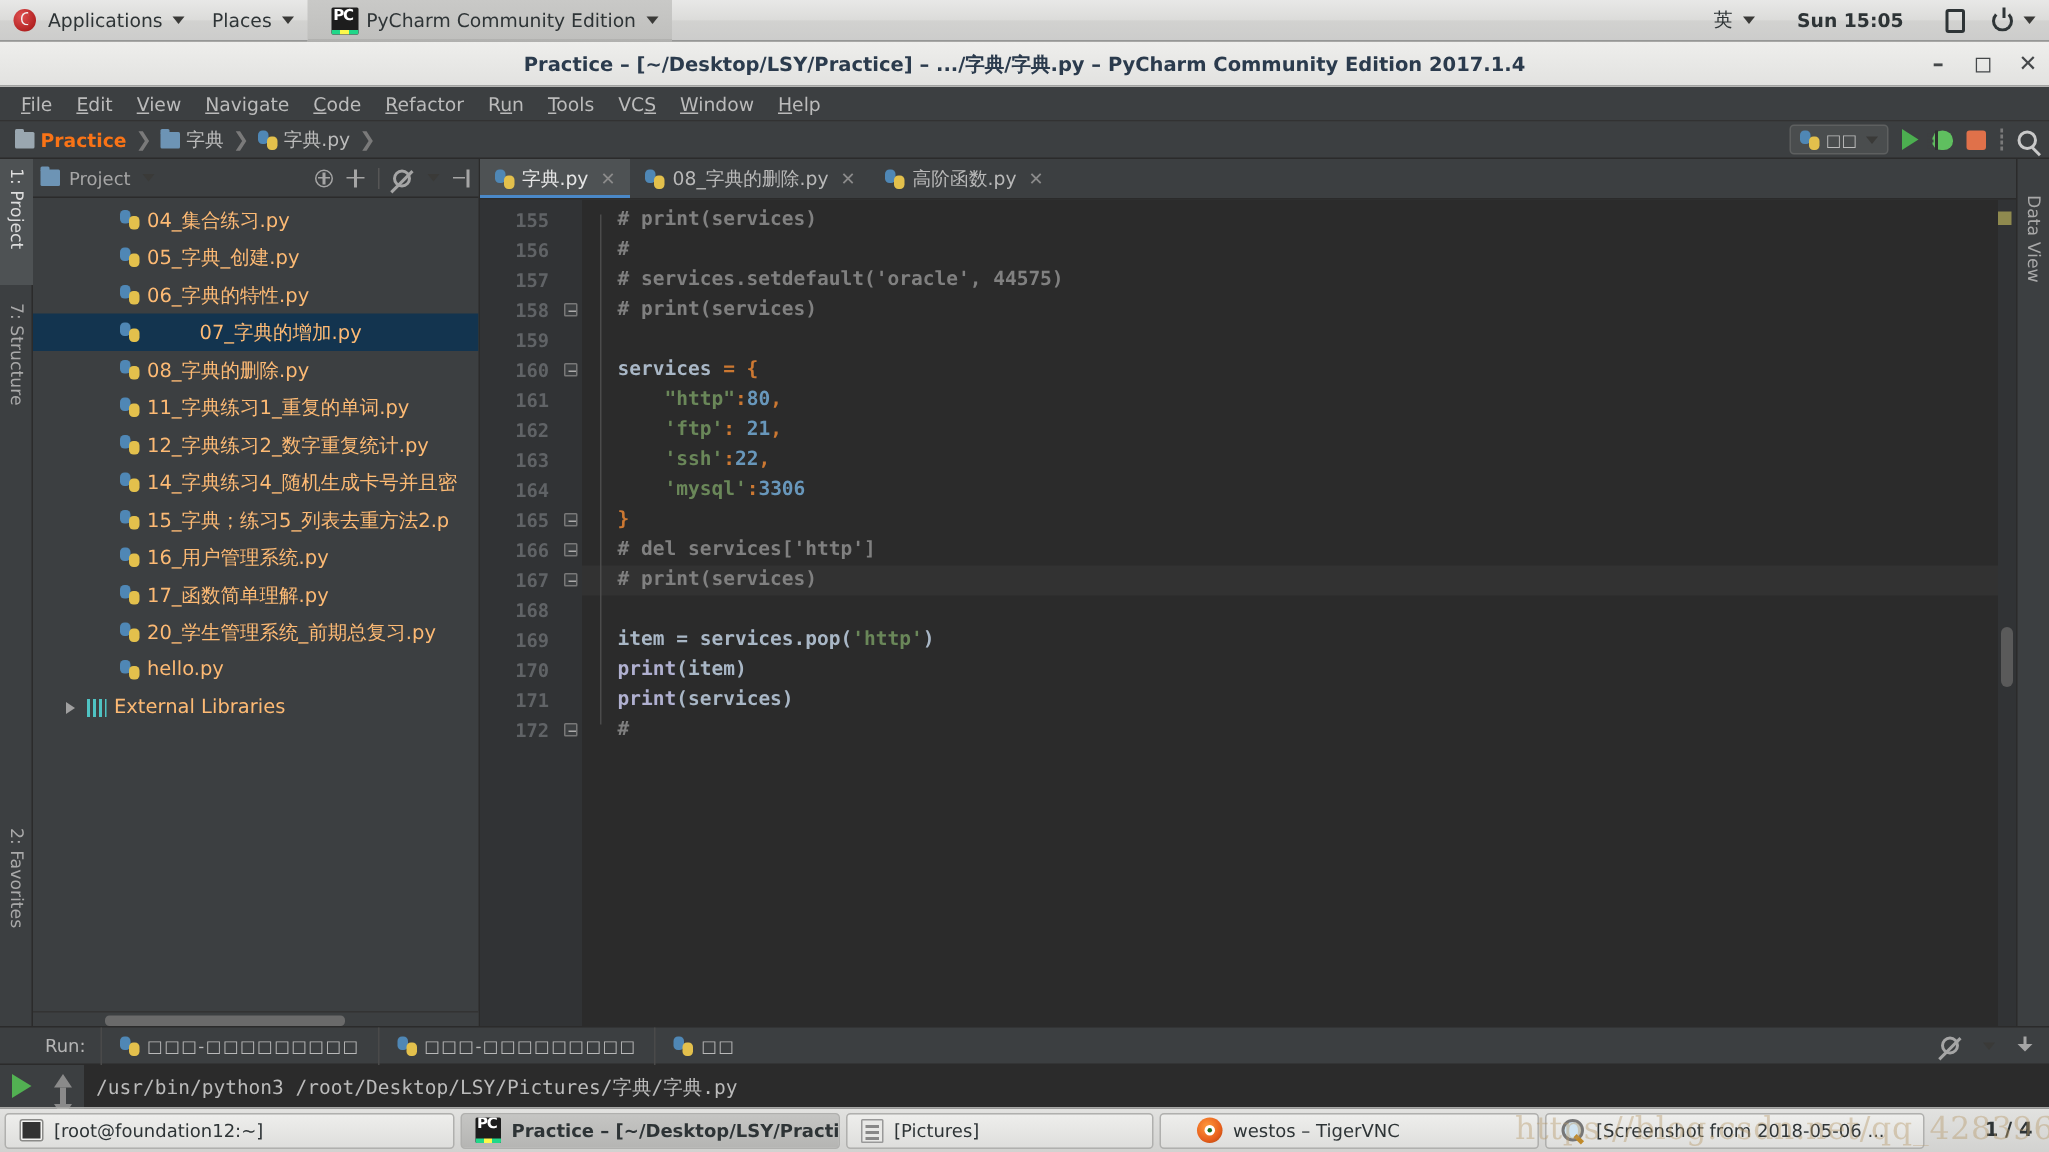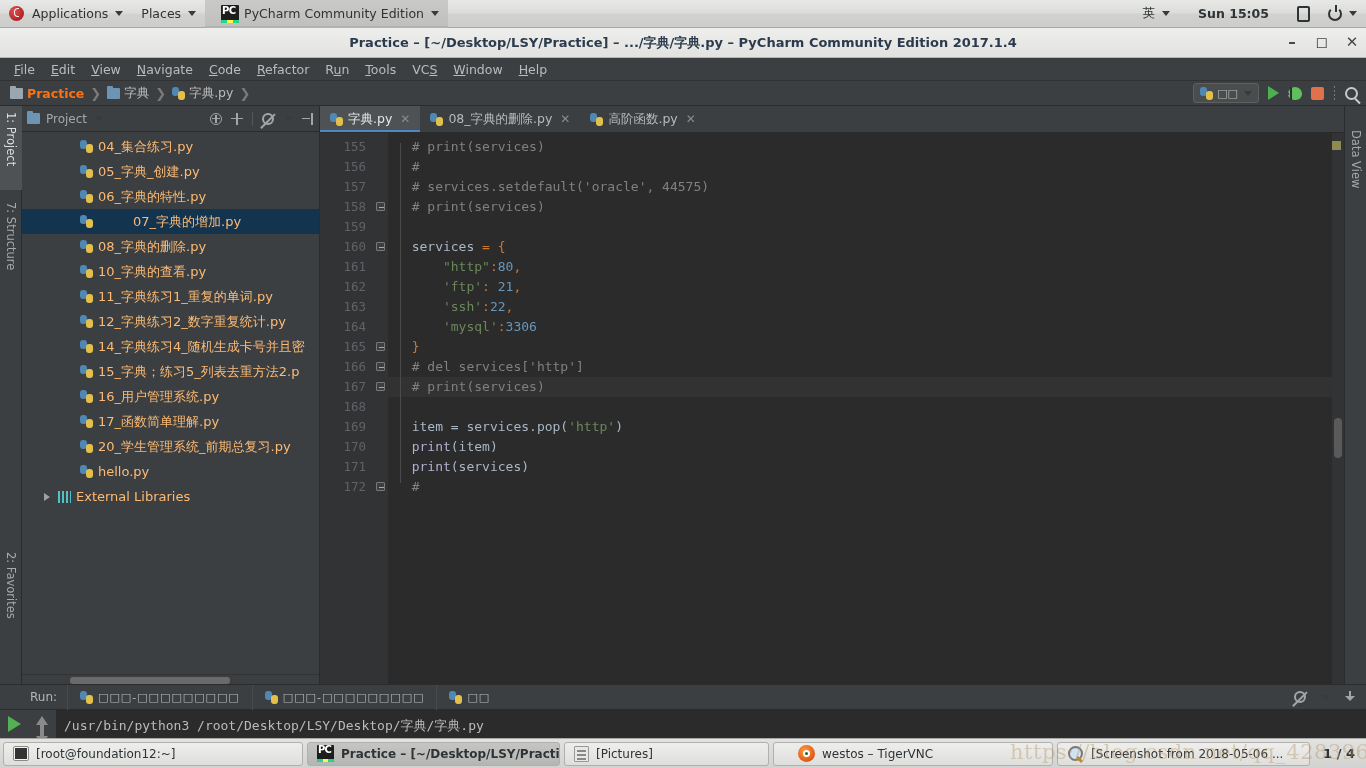--- a/index.html
+++ b/index.html
@@ -196,21 +196,21 @@
   
   .editor-col { flex: 1; display: flex; flex-direction: column; min-width: 0; }
   .tabbar { height: 27px; background: #3c3f41; display: flex; align-items: stretch; border-bottom: 1px solid #2b2b2b; }
   .etab {
     display: flex; align-items: center; gap: 5px; padding: 0 10px;
     font-size: 12.5px; color: #b9b9b9; position: relative; cursor: default;
   }
   .etab.active { background: #4e5254; color: #e6e6e6; box-shadow: inset 0 -2px 0 #4a88c7; }
   .etab .xclose { color: #8b8b8b; font-size: 12px; margin-left: 3px; }
 
-  .code-area { flex: 1; display: flex; background: #2b2b2b; position: relative; overflow: hidden; }
+  .code-area { flex: 1; display: flex; background: #2b2b2b; position: relative; overflow: hidden; font-weight: bold; }
   .gutter {
     width: 54px; background: #313335; color: #606366; text-align: right;
     font-family: "DejaVu Sans Mono", "Liberation Mono", monospace; font-size: 12.5px;
     padding-top: 4px; flex: none;
   }
   .gutter .ln { height: 20px; line-height: 20px; padding-right: 8px; }
   .fold-col { width: 14px; background: #313335; flex: none; padding-top: 4px; position: relative; }
   .fold-col .fl { height: 20px; position: relative; }
   .fold-mark {
     position:absolute; left:2px; top:5px; width:9px; height:9px;
@@ -286,21 +286,21 @@
   .tb-item {
     display:flex;align-items:center;gap:7px;height:24px;padding:0 9px;
     border:1px solid #b0b0ae; border-radius:3px;
     background: linear-gradient(180deg,#eeeeec 0%,#dededc 100%);
     white-space:nowrap; overflow:hidden;
   }
   .tb-item.active { background: linear-gradient(180deg,#c5c5c3 0%,#b5b5b3 100%); font-weight:600;}
   .tb-item.w1 { width: 300px; }
   .tb-item.w2 { width: 253px; }
   .tb-item.w3 { width: 205px; }
-  .tb-item.w4 { width: 280px; padding-left: 24px; }
+  .tb-item.w4 { width: 253px; padding-left: 24px; }
   .tb-item.w5 { width: 253px; }
   .tb-pager { margin-left:auto; padding-right:8px; font-weight:600; font-size:13px;}
   .ic-term-small {
     width:16px;height:15px;background:#f4f4f2;border:1px solid #8a8a88;border-radius:2px;position:relative;flex:none;
   }
   .ic-term-small::after{content:"";position:absolute;left:1px;top:1px;right:1px;bottom:1px;background:#333;}
   .ic-pc-small {
     width:17px;height:17px;background:#1d1d1d;position:relative;border-radius:1px;overflow:hidden;flex:none;
   }
   .ic-pc-small::before{content:"PC";position:absolute;left:1px;top:-1px;color:#fff;font-size:10px;font-weight:700;letter-spacing:-0.8px;}
@@ -457,24 +457,20 @@
               <span class="ic-py"></span>
               <span>06_字典的特性.py</span>
             </div>
           <div class="tree-row selected">
               <span class="ic-py"></span>
               <span>07_字典的增加.py</span>
             </div>
           <div class="tree-row">
               <span class="ic-py"></span>
               <span>08_字典的删除.py</span>
-            </div>
-          <div class="tree-row">
-              <span class="ic-py"></span>
-              <span>10_字典的查看.py</span>
             </div>
           <div class="tree-row">
               <span class="ic-py"></span>
               <span>11_字典练习1_重复的单词.py</span>
             </div>
           <div class="tree-row">
               <span class="ic-py"></span>
               <span>12_字典练习2_数字重复统计.py</span>
             </div>
           <div class="tree-row">
@@ -653,21 +649,21 @@
 
           </div>
           <div class="rt-col">
             <span class="rt-up"></span>
             <span class="rt-dn"></span>
             <span class="rt-wrap"></span>
 
           </div>
         </div>
         <div class="console">
-          <div class="cline">/usr/bin/python3 /root/Desktop/LSY/Desktop/字典/字典.py</div>
+          <div class="cline">/usr/bin/python3 /root/Desktop/LSY/Pictures/字典/字典.py</div>
           <div class="cline">80</div>
           <div class="cline">{'ftp': 21, 'ssh': 22, 'mysql': 3306}</div>
 
         </div>
       </div>
     </div>
 
   </div>
 
   <div class="taskbar">

